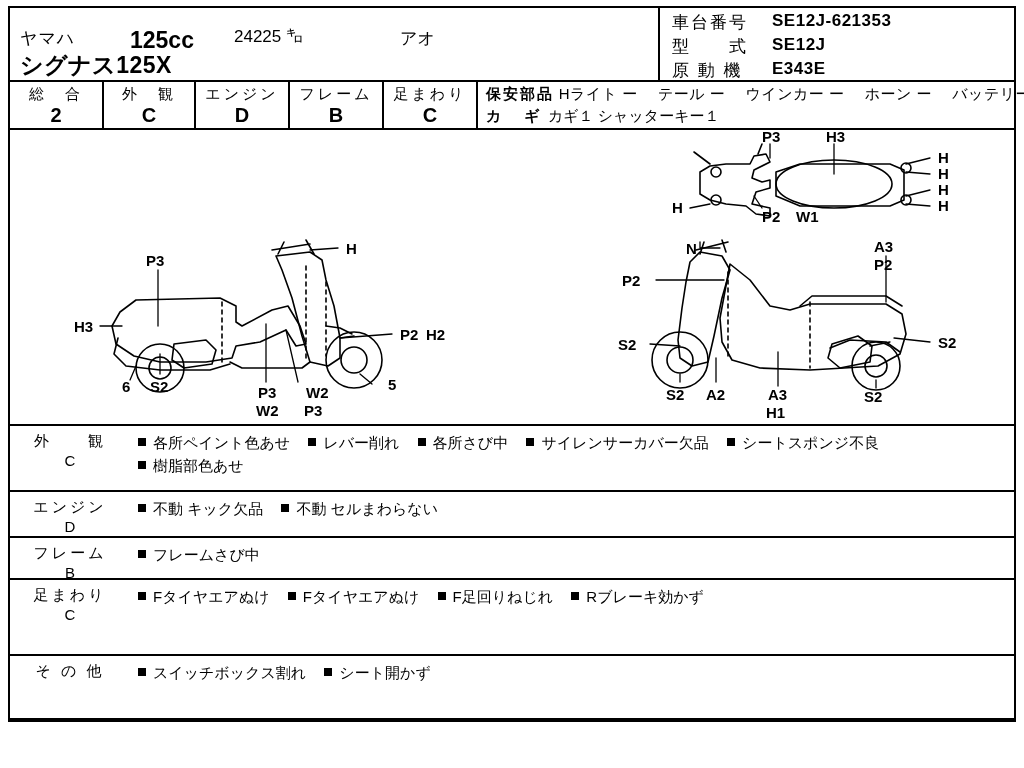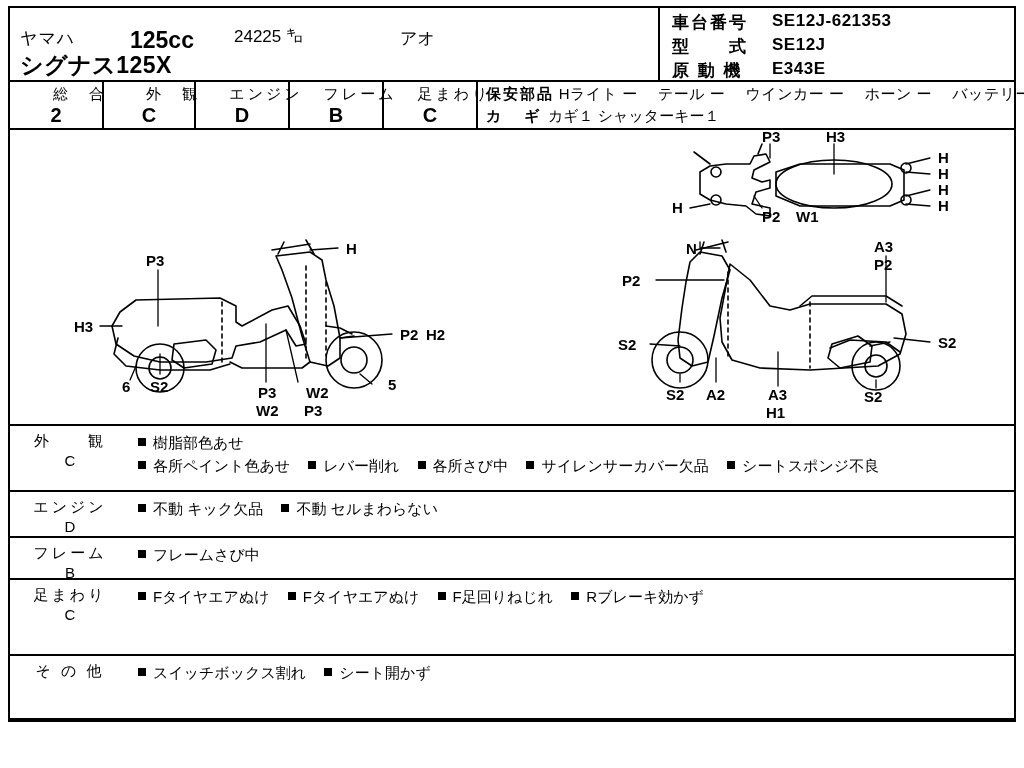--- a/index.html
+++ b/index.html
@@ -11,28 +11,28 @@
   .hdr{position:absolute;left:0;top:0;width:100%;height:72px;}
   .hdr .left{position:absolute;left:0;top:16px;width:648px;height:72px;}
   .hdr .right{position:absolute;left:648px;top:0;width:356px;height:72px;border-left:2px solid #000;box-sizing:border-box;}
   .maker{position:absolute;left:10px;top:3px;font-size:17px;letter-spacing:1px;}
   .disp{position:absolute;left:120px;top:3px;font-size:23px;font-weight:bold;}
   .mileage{position:absolute;left:224px;top:3px;font-size:17px;}
   .color{position:absolute;left:390px;top:3px;font-size:17px;}
   .model{position:absolute;left:10px;top:26px;font-size:23px;font-weight:bold;letter-spacing:0.5px;}
 
   .r-row{position:absolute;left:0;width:100%;font-size:17px;}
-  .r-row .lbl{position:absolute;left:12px;font-weight:bold;letter-spacing:2px;}
+  .r-row .lbl{position:absolute;left:12px;font-weight:normal;letter-spacing:2px;}
   .r-row .val{position:absolute;left:112px;font-weight:bold;letter-spacing:0.5px;}
   .r1{top:3px;} .r2{top:27px;} .r3{top:51px;}
 
   
   .grades{position:absolute;left:0;top:72px;width:100%;height:48px;border-top:2px solid #000;box-sizing:border-box;}
   .gcell{position:absolute;top:0;height:48px;border-right:2px solid #000;box-sizing:border-box;}
-  .gcell .gl{position:absolute;top:3px;left:0;width:100%;text-align:center;font-size:15px;letter-spacing:3px;padding-left:24px;}
+  .gcell .gl{position:absolute;top:3px;left:0;width:100%;text-align:center;font-size:15px;letter-spacing:3px;}
   .gcell .gv{position:absolute;top:22px;left:0;width:100%;text-align:center;font-size:20px;font-weight:bold;}
   .g0{left:0;width:94px;} .g1{left:94px;width:92px;} .g2{left:186px;width:94px;}
   .g3{left:280px;width:94px;} .g4{left:374px;width:94px;}
   .safety{position:absolute;left:468px;top:0;width:536px;height:48px;}
   .safety .s1{position:absolute;left:8px;top:3px;font-size:15px;letter-spacing:0.5px;white-space:nowrap;}
   .safety .s1 b{font-weight:bold;letter-spacing:2px;}
   .safety .s2{position:absolute;left:8px;top:25px;font-size:15px;white-space:nowrap;}
   .safety .s2 b{font-weight:bold;letter-spacing:4px;}
 
   
@@ -265,29 +265,29 @@
       </svg>
     </div>
 
     <div class="cond">
 
       <div class="crow r-app">
         <div class="ctitle">外　　観</div>
         <div class="cgrade">C</div>
         <div class="citems">
           <div class="line">
-            <span class="it"><span class="sq"></span><span>樹脂部色あせ</span></span>
-          </div>
-          <div class="line">
             <span class="it"><span class="sq"></span><span>各所ペイント色あせ</span></span>
             <span class="it"><span class="sq"></span><span>レバー削れ</span></span>
             <span class="it"><span class="sq"></span><span>各所さび中</span></span>
             <span class="it"><span class="sq"></span><span>サイレンサーカバー欠品</span></span>
             <span class="it"><span class="sq"></span><span>シートスポンジ不良</span></span>
           </div>
+          <div class="line">
+            <span class="it"><span class="sq"></span><span>樹脂部色あせ</span></span>
+          </div>
         </div>
       </div>
 
       <div class="crow r-eng">
         <div class="ctitle">エンジン</div>
         <div class="cgrade">D</div>
         <div class="citems">
           <div class="line">
             <span class="it"><span class="sq"></span><span>不動 キック欠品</span></span>
             <span class="it"><span class="sq"></span><span>不動 セルまわらない</span></span>

